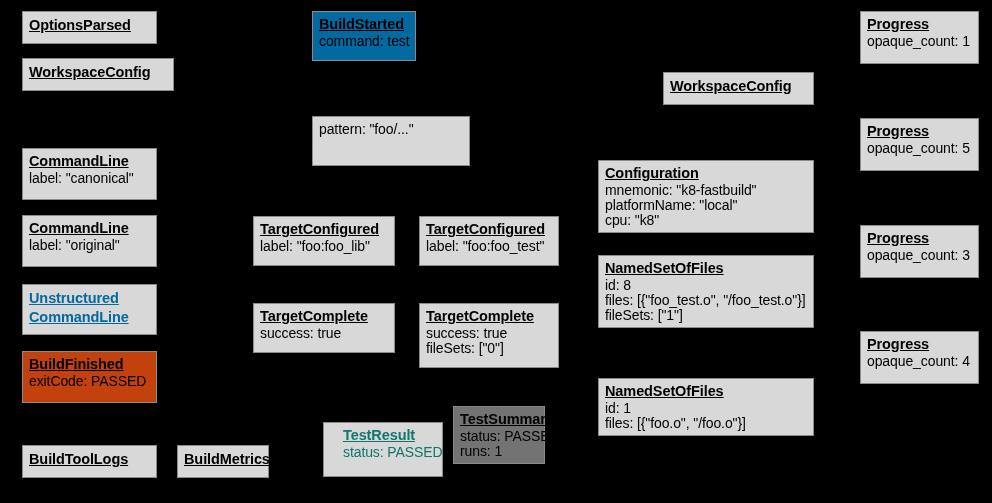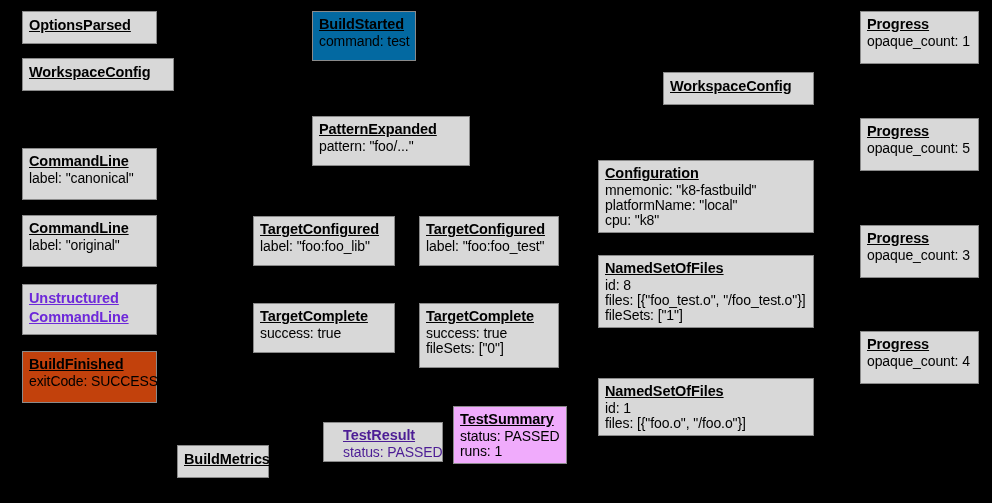--- a/index.html
+++ b/index.html
@@ -74,21 +74,20 @@
         <span class="node-field">opaque_count: 1</span>
       </span>
     </div>
     <div class="node title-only" style="left: 10px; top: 58px; width: 152px; height: 33px; background: rgb(216, 216, 216); border-color: rgb(138, 138, 138); color: rgb(0, 0, 0);">
       <span class="node-title">WorkspaceConfig</span>
     </div>
     <div class="node title-only" style="left: 651px; top: 72px; width: 151px; height: 33px; background: rgb(216, 216, 216); border-color: rgb(138, 138, 138); color: rgb(0, 0, 0);">
       <span class="node-title">WorkspaceConfig</span>
     </div>
     <div class="node" style="left: 300px; top: 116px; width: 158px; height: 50px; background: rgb(216, 216, 216); border-color: rgb(138, 138, 138); color: rgb(0, 0, 0);">
-      <span class="node-title">PatternExpanded</span>
       <span class="node-fields">
         <span class="node-field">pattern: "foo/..."</span>
       </span>
     </div>
     <div class="node" style="left: 848px; top: 118px; width: 119px; height: 53px; background: rgb(216, 216, 216); border-color: rgb(138, 138, 138); color: rgb(0, 0, 0);">
       <span class="node-title">Progress</span>
       <span class="node-fields">
         <span class="node-field">opaque_count: 5</span>
       </span>
     </div>
@@ -131,65 +130,68 @@
       </span>
     </div>
     <div class="node" style="left: 586px; top: 255px; width: 216px; height: 73px; background: rgb(216, 216, 216); border-color: rgb(138, 138, 138); color: rgb(0, 0, 0);">
       <span class="node-title">NamedSetOfFiles</span>
       <span class="node-fields">
         <span class="node-field">id: 8</span>
         <span class="node-field">files: [{"foo_test.o", "/foo_test.o"}]</span>
         <span class="node-field">fileSets: ["1"]</span>
       </span>
     </div>
-    <div class="node title-only" style="left: 10px; top: 284px; width: 135px; height: 51px; background: rgb(216, 216, 216); border-color: rgb(138, 138, 138); color: #6d28d9;">
+    <div class="node title-only" style="left: 10px; top: 284px; width: 135px; height: 51px; background: rgb(216, 216, 216); border-color: rgb(138, 138, 138); color: #0369a1;">
       <span class="node-title">Unstructured
 CommandLine</span>
     </div>
     <div class="node" style="left: 241px; top: 303px; width: 142px; height: 50px; background: rgb(216, 216, 216); border-color: rgb(138, 138, 138); color: rgb(0, 0, 0);">
       <span class="node-title">TargetComplete</span>
       <span class="node-fields">
         <span class="node-field">success: true</span>
       </span>
     </div>
     <div class="node" style="left: 407px; top: 303px; width: 140px; height: 65px; background: rgb(216, 216, 216); border-color: rgb(138, 138, 138); color: rgb(0, 0, 0);">
       <span class="node-title">TargetComplete</span>
       <span class="node-fields">
         <span class="node-field">success: true</span>
         <span class="node-field">fileSets: ["0"]</span>
       </span>
     </div>
     <div class="node" style="left: 10px; top: 351px; width: 135px; height: 52px; background: #c2410c; border-color: rgb(138, 138, 138); color: rgb(0, 0, 0);">
       <span class="node-title">BuildFinished</span>
       <span class="node-fields">
-        <span class="node-field">exitCode: SUCCESS</span>
+        <span class="node-field">exitCode: PASSED</span>
       </span>
     </div>
     <div class="node" style="left: 848px; top: 331px; width: 119px; height: 53px; background: rgb(216, 216, 216); border-color: rgb(138, 138, 138); color: rgb(0, 0, 0);">
       <span class="node-title">Progress</span>
       <span class="node-fields">
         <span class="node-field">opaque_count: 4</span>
       </span>
     </div>
     <div class="node" style="left: 586px; top: 378px; width: 216px; height: 58px; background: rgb(216, 216, 216); border-color: rgb(138, 138, 138); color: rgb(0, 0, 0);">
       <span class="node-title">NamedSetOfFiles</span>
       <span class="node-fields">
         <span class="node-field">id: 1</span>
         <span class="node-field">files: [{"foo.o", "/foo.o"}]</span>
       </span>
     </div>
-    <div class="node" style="left: 441px; top: 406px; width: 114px; height: 58px; background: #f0abfc; border-color: rgb(138, 138, 138); color: rgb(0, 0, 0);">
+    <div class="node" style="left: 441px; top: 406px; width: 92px; height: 58px; background: #737373; border-color: rgb(138, 138, 138); color: rgb(0, 0, 0);">
       <span class="node-title">TestSummary</span>
       <span class="node-fields">
         <span class="node-field">status: PASSED</span>
         <span class="node-field">runs: 1</span>
       </span>
     </div>
-    <div class="node" style="left: 311px; top: 422px; width: 120px; height: 40px; background: rgb(216, 216, 216); border-color: rgb(138, 138, 138); color: #4c1d95; padding-left: 19px;">
+    <div class="node" style="left: 311px; top: 422px; width: 120px; height: 55px; background: rgb(216, 216, 216); border-color: rgb(138, 138, 138); color: #0f766e; padding-left: 19px;">
       <span class="node-title">TestResult</span>
       <span class="node-fields">
         <span class="node-field">status: PASSED</span>
       </span>
+    </div>
+    <div class="node title-only" style="left: 10px; top: 445px; width: 135px; height: 33px; background: rgb(216, 216, 216); border-color: rgb(138, 138, 138); color: rgb(0, 0, 0);">
+      <span class="node-title">BuildToolLogs</span>
     </div>
     <div class="node title-only" style="left: 165px; top: 445px; width: 92px; height: 33px; background: rgb(216, 216, 216); border-color: rgb(138, 138, 138); color: rgb(0, 0, 0);">
       <span class="node-title">BuildMetrics</span>
     </div>
   </div>
 
 </body></html>

